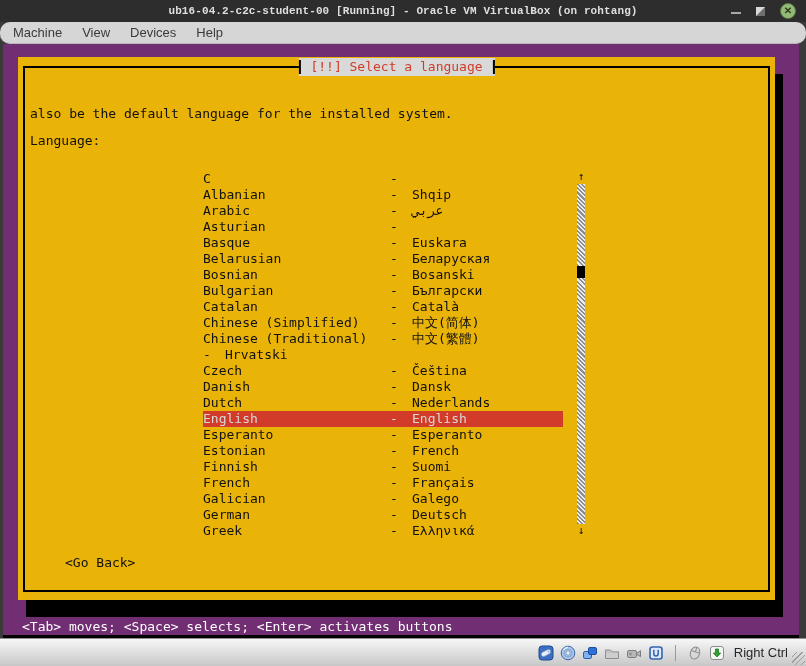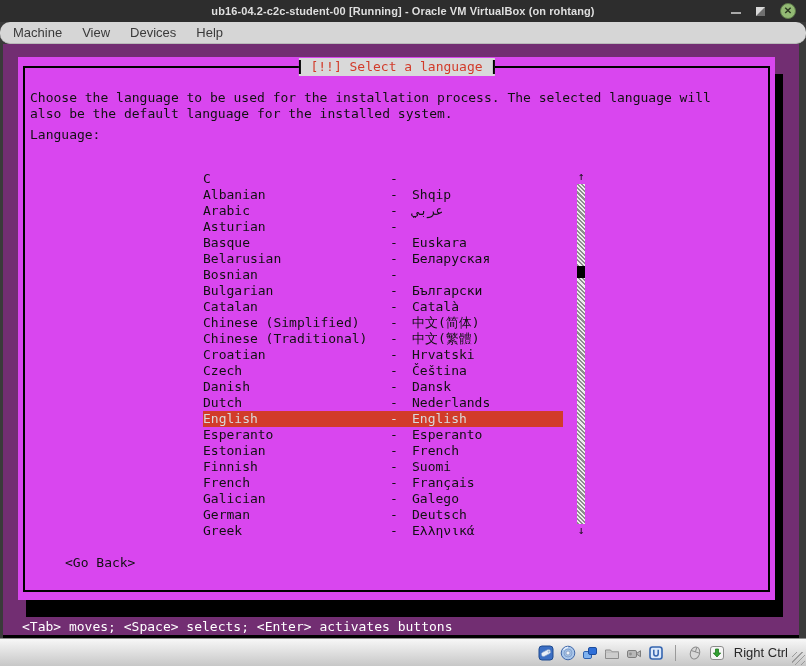--- a/index.html
+++ b/index.html
@@ -3,21 +3,21 @@
 <meta charset="utf-8">
 <style>
   * { box-sizing: border-box; margin: 0; padding: 0; }
   html,body { width:806px; height:666px; overflow:hidden; background:#3a3a3a;
               font-family:"Liberation Sans", sans-serif; }
   .vbox-window { position:relative; width:806px; height:666px; background:#3a3a3a; }
 
   
   .titlebar { height:22px; background:#2d2d2d; position:relative; }
   .title-text { color:#dfdfdf; font-weight:bold; font-size:11px; line-height:22px;
-                text-align:center; letter-spacing:0.1px; }
+                text-align:center; letter-spacing:0.1px;font-family:Liberation Mono, monospace; }
   .tb-controls { position:absolute; right:10px; top:0; height:22px; display:flex;
                  align-items:center; gap:15px; }
   .btn-min { width:10px; height:2px; background:#a9a9a9; margin-top:4px; }
   .btn-restore { width:9px; height:9px;
                  background:linear-gradient(135deg,#d9d9d9 48%, #6f6f6f 52%); }
   .btn-close { width:16px; height:16px; border-radius:50%; background:#93ba74;
                border:1px solid #5d7a49; color:#2c3a22; font-size:10px; font-weight:bold;
                display:flex; align-items:center; justify-content:center; line-height:1; }
 
   
@@ -26,30 +26,30 @@
              font-size:13px; color:#3a3a3a;border-radius:10px; }
   .menu-item { cursor:default; }
 
   
   .vm-area { position:relative; height:594px; background:#3a3a3a; }
   .screen { position:absolute; left:3px; top:0; width:796px; height:594px;
             background:#722e72; color:#111;
             font-family:"DejaVu Sans Mono","DejaVu Sans",monospace; font-size:13px; }
 
   .dialog { position:absolute; left:15px; top:13px; width:757px; height:543px;
-            background:#d946ef; box-shadow:8px 17px 0 #000; }
+            background:#eab308; box-shadow:8px 17px 0 #000; }
   .frame { position:absolute; left:5px; top:9px; right:5px; bottom:8px;
            border:2px solid #000; }
   .frame-title { position:absolute; top:-10px; left:50%; transform:translateX(-50%);
                  height:18px; background:#d9d9d9; display:flex; align-items:center; }
   .tick { width:2px; height:14px; background:#000; }
   .frame-title-text { color:#d23b2a; padding:0 10px; white-space:pre; line-height:18px; }
 
   .desc { position:absolute; left:12px; top:33px; line-height:16px; white-space:pre; }
-  .lang-label { position:absolute; left:12px; top:70px; line-height:16px; }
+  .lang-label { position:absolute; left:12px; top:76px; line-height:16px; }
 
   .lang-list { position:absolute; left:185px; top:114px; width:360px; }
   .lang-row { display:flex; height:16px; line-height:16px; white-space:pre; }
   .lang-row .ln { width:187px; overflow:hidden; }
   .lang-row .ld { width:22px; }
   .lang-row .lv { flex:1; }
   .lang-row.selected { background:#d23b2a; color:#d9d9d9;align-items:center; }
 
   .scrollbar { position:absolute; left:558px; top:113px; width:10px; height:368px; }
   .sb-arrow { position:absolute; left:0; width:10px; height:14px; text-align:center;
@@ -101,37 +101,36 @@
 
       <div class="dialog">
         <div class="frame">
           <div class="frame-title">
             <span class="tick"></span>
             <span class="frame-title-text">[!!] Select a language</span>
             <span class="tick"></span>
           </div>
         </div>
 
-        <div class="desc">Choose the language to be used for the installation process. The selected language will</div>
         <div class="desc" style="top:49px">also be the default language for the installed system.</div>
         <div class="lang-label">Language:</div>
 
         <div class="lang-list">
           <div class="lang-row"><span class="ln">C</span><span class="ld">-</span></div>
           <div class="lang-row"><span class="ln">Albanian</span><span class="ld">-</span><span class="lv">Shqip</span></div>
           <div class="lang-row"><span class="ln">Arabic</span><span class="ld">-</span><span class="lv">عربي</span></div>
           <div class="lang-row"><span class="ln">Asturian</span><span class="ld">-</span></div>
           <div class="lang-row"><span class="ln">Basque</span><span class="ld">-</span><span class="lv">Euskara</span></div>
           <div class="lang-row"><span class="ln">Belarusian</span><span class="ld">-</span><span class="lv">Беларуская</span></div>
-          <div class="lang-row"><span class="ln">Bosnian</span><span class="ld">-</span></div>
+          <div class="lang-row"><span class="ln">Bosnian</span><span class="ld">-</span><span class="lv">Bosanski</span></div>
           <div class="lang-row"><span class="ln">Bulgarian</span><span class="ld">-</span><span class="lv">Български</span></div>
           <div class="lang-row"><span class="ln">Catalan</span><span class="ld">-</span><span class="lv">Català</span></div>
           <div class="lang-row"><span class="ln">Chinese (Simplified)</span><span class="ld">-</span><span class="lv">中文(简体)</span></div>
           <div class="lang-row"><span class="ln">Chinese (Traditional)</span><span class="ld">-</span><span class="lv">中文(繁體)</span></div>
-          <div class="lang-row"><span class="ln">Croatian</span><span class="ld">-</span><span class="lv">Hrvatski</span></div>
+          <div class="lang-row"><span class="ld">-</span><span class="lv">Hrvatski</span></div>
           <div class="lang-row"><span class="ln">Czech</span><span class="ld">-</span><span class="lv">Čeština</span></div>
           <div class="lang-row"><span class="ln">Danish</span><span class="ld">-</span><span class="lv">Dansk</span></div>
           <div class="lang-row"><span class="ln">Dutch</span><span class="ld">-</span><span class="lv">Nederlands</span></div>
           <div class="lang-row selected"><span class="ln">English</span><span class="ld">-</span><span class="lv">English</span></div>
           <div class="lang-row"><span class="ln">Esperanto</span><span class="ld">-</span><span class="lv">Esperanto</span></div>
           <div class="lang-row"><span class="ln">Estonian</span><span class="ld">-</span><span class="lv">French</span></div>
           <div class="lang-row"><span class="ln">Finnish</span><span class="ld">-</span><span class="lv">Suomi</span></div>
           <div class="lang-row"><span class="ln">French</span><span class="ld">-</span><span class="lv">Français</span></div>
           <div class="lang-row"><span class="ln">Galician</span><span class="ld">-</span><span class="lv">Galego</span></div>
           <div class="lang-row"><span class="ln">German</span><span class="ld">-</span><span class="lv">Deutsch</span></div>

